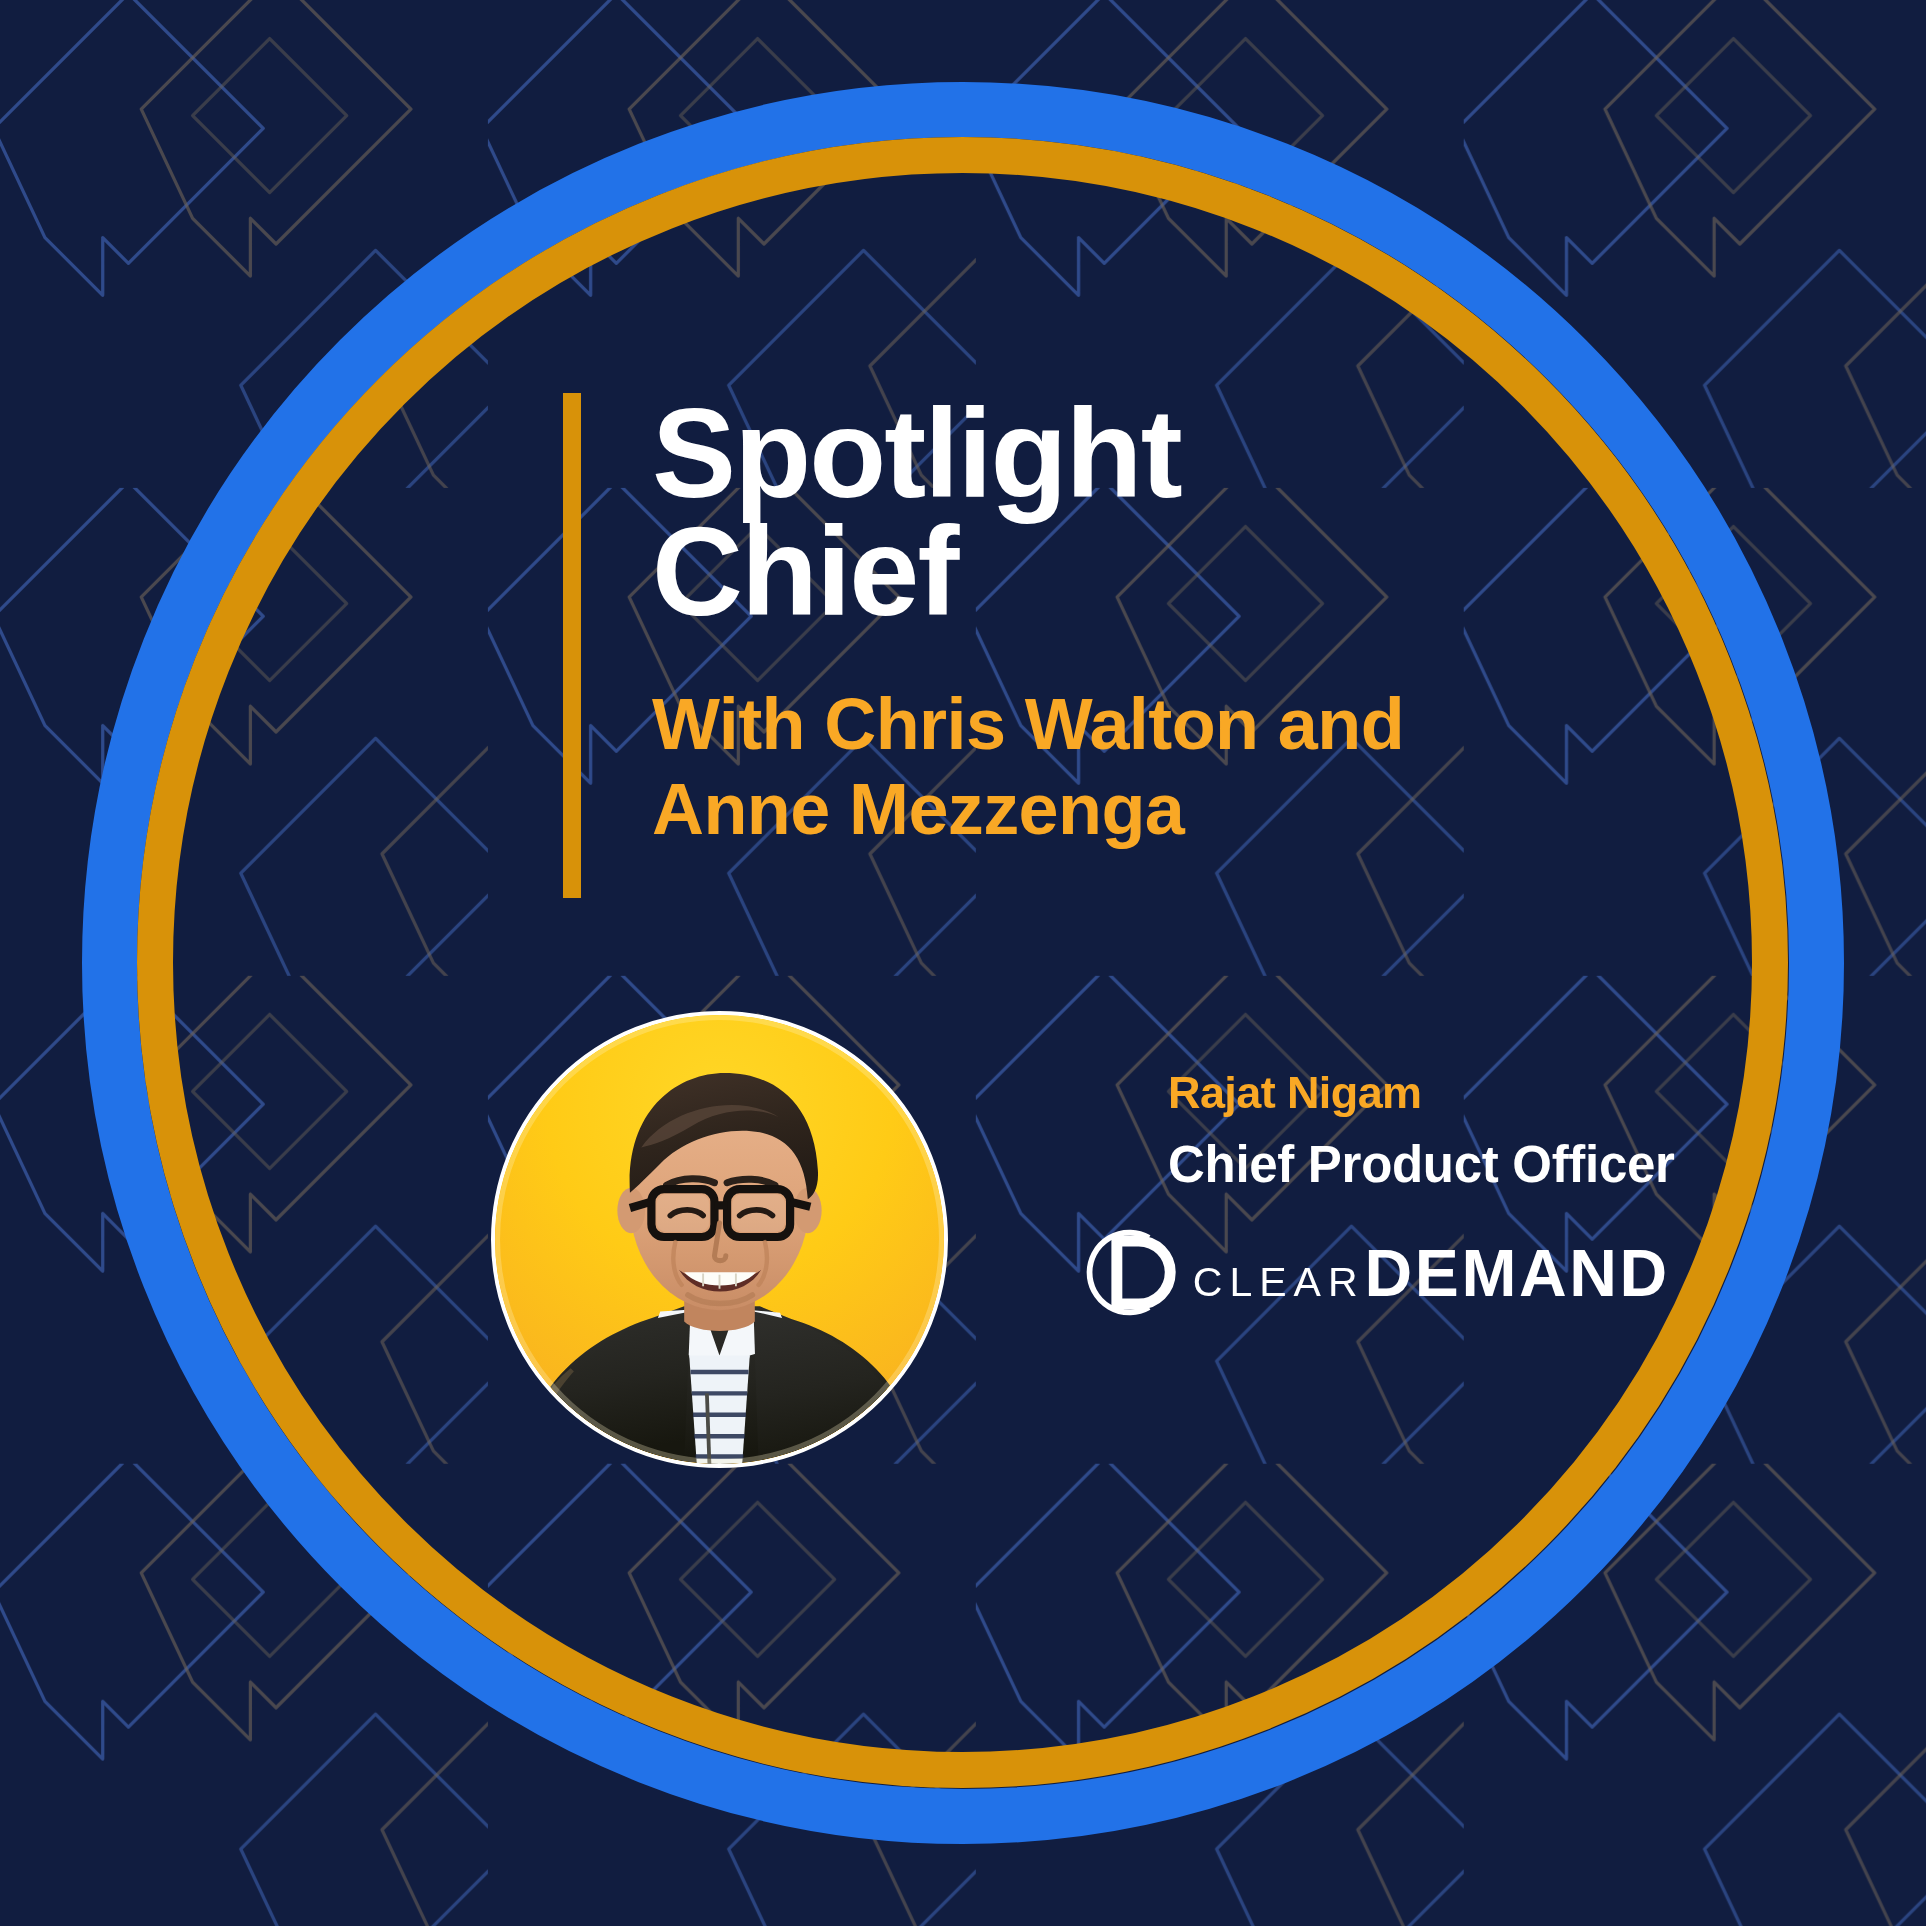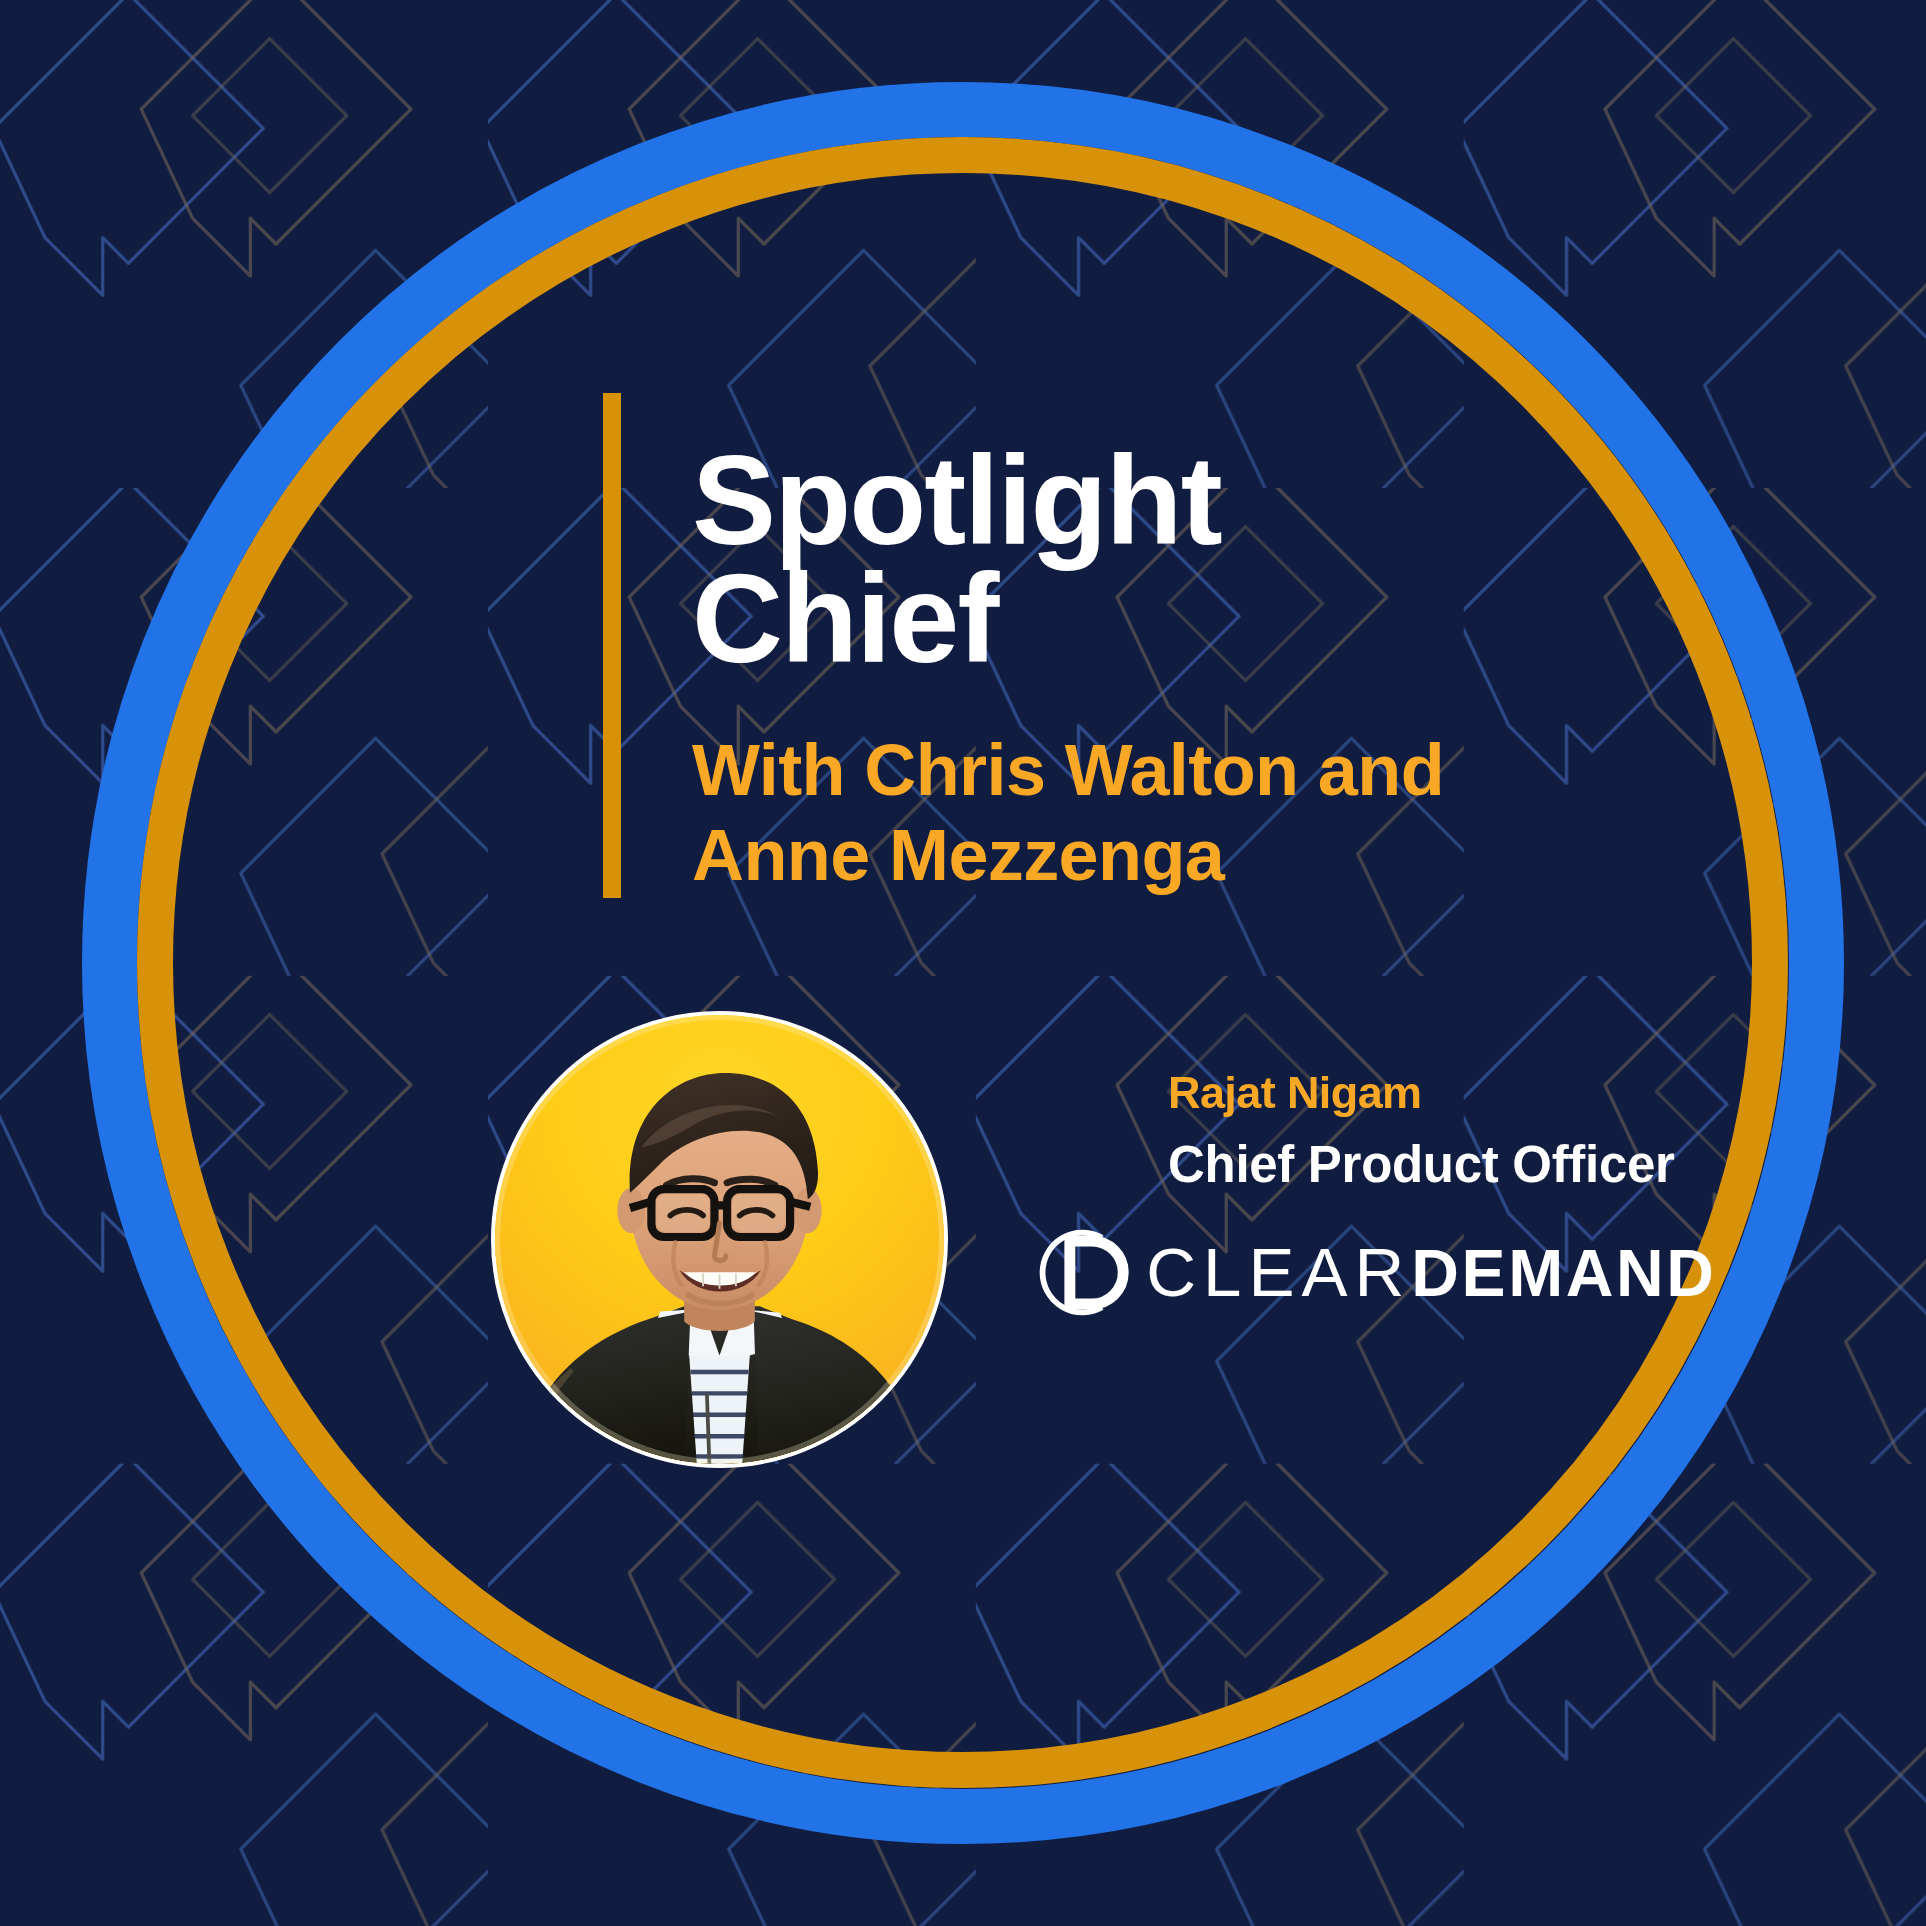--- a/index.html
+++ b/index.html
@@ -61,22 +61,21 @@
     height: 1926px;
   }
 
   
   #title-block {
     position: absolute;
     left: 563px;
     top: 393px;
     width: 963px;
     display: flex;
-    align-items: flex-end;
-    margin-left: 40px;
+    align-items: flex-start;
   }
   #title-accent-bar {
     width: 18px;
     height: 505px;
     background: #d89209;
     flex: 0 0 18px;
   }
   #title-texts {
     margin-left: 71px;
     padding-top: 0px;
@@ -178,21 +177,21 @@
   #brand-wordmark {
     margin-left: 16.7px;
     white-space: nowrap;
     display: flex;
     align-items: baseline;
   }
   #brand-word-clear {
     color: #ffffff;
     font-family: "Liberation Sans", sans-serif;
     font-weight: 300;
-    font-size: 69px;
+    font-size: 41px;
     letter-spacing: 7px;
   }
   #brand-word-demand {
     color: #ffffff;
     font-family: "Liberation Sans", sans-serif;
     font-weight: bold;
     font-size: 66px;
     letter-spacing: 2.6px;
   }
 </style>

